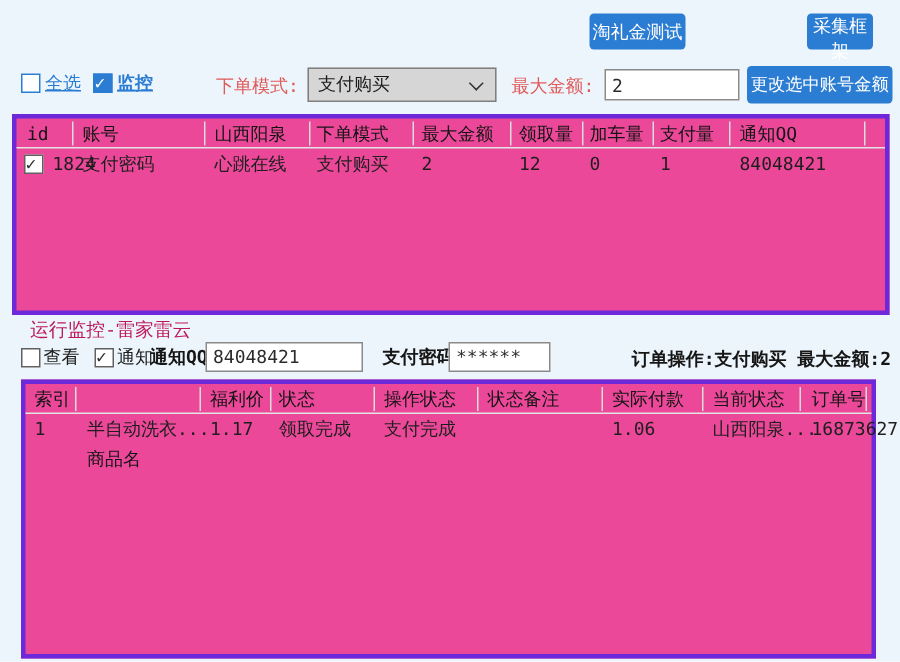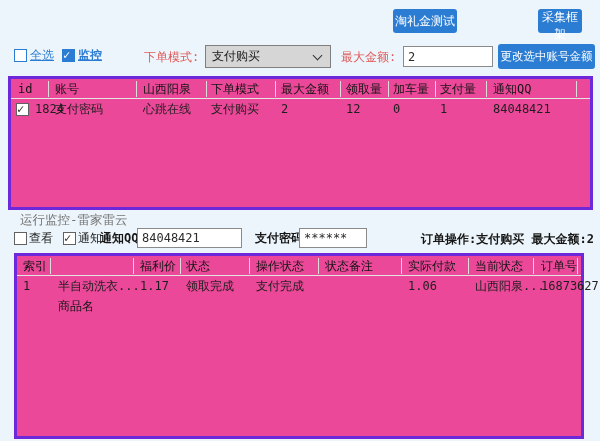--- a/index.html
+++ b/index.html
@@ -45,21 +45,21 @@
   
   .tbl { position:absolute; background:#ec4899; border:3px solid #6d28d9; }
   #tbl-accounts { left:8px;  top:76px;  width:585px; height:134px; }
   #tbl-orders   { left:14px; top:253px; width:570px; height:186px; }
   .hdr-cell { position:absolute; top:2px; height:17px; line-height:16px; color:#141414; white-space:nowrap; }
   .hdr-line { position:absolute; left:0; top:19px; width:100%; height:1px; background:#e4e4e4; }
   .sep { position:absolute; top:2px; width:1px; height:16px; background:#dcdcdc; }
   .row { position:absolute; left:0; top:21px; width:100%; height:19px; }
   .row .cell { position:absolute; top:0; line-height:18px; white-space:nowrap; color:#1e1e1e; }
 
-  .section-title { left:20px; top:212px; color:#737373; font-size:12.5px; }
+  .section-title { left:20px; top:212px; color:#be185d; font-size:12.5px; }
 
   #inp-qq  { left:137px; top:228px; width:105px; height:20px; }
   #inp-pwd { left:299px; top:228px; width:68px;  height:20px; }
   .order-info { left:420px; top:231px; width:174px; text-align:right; }
 </style>
 </head>
 <body>
 
 <div id="app">
 

